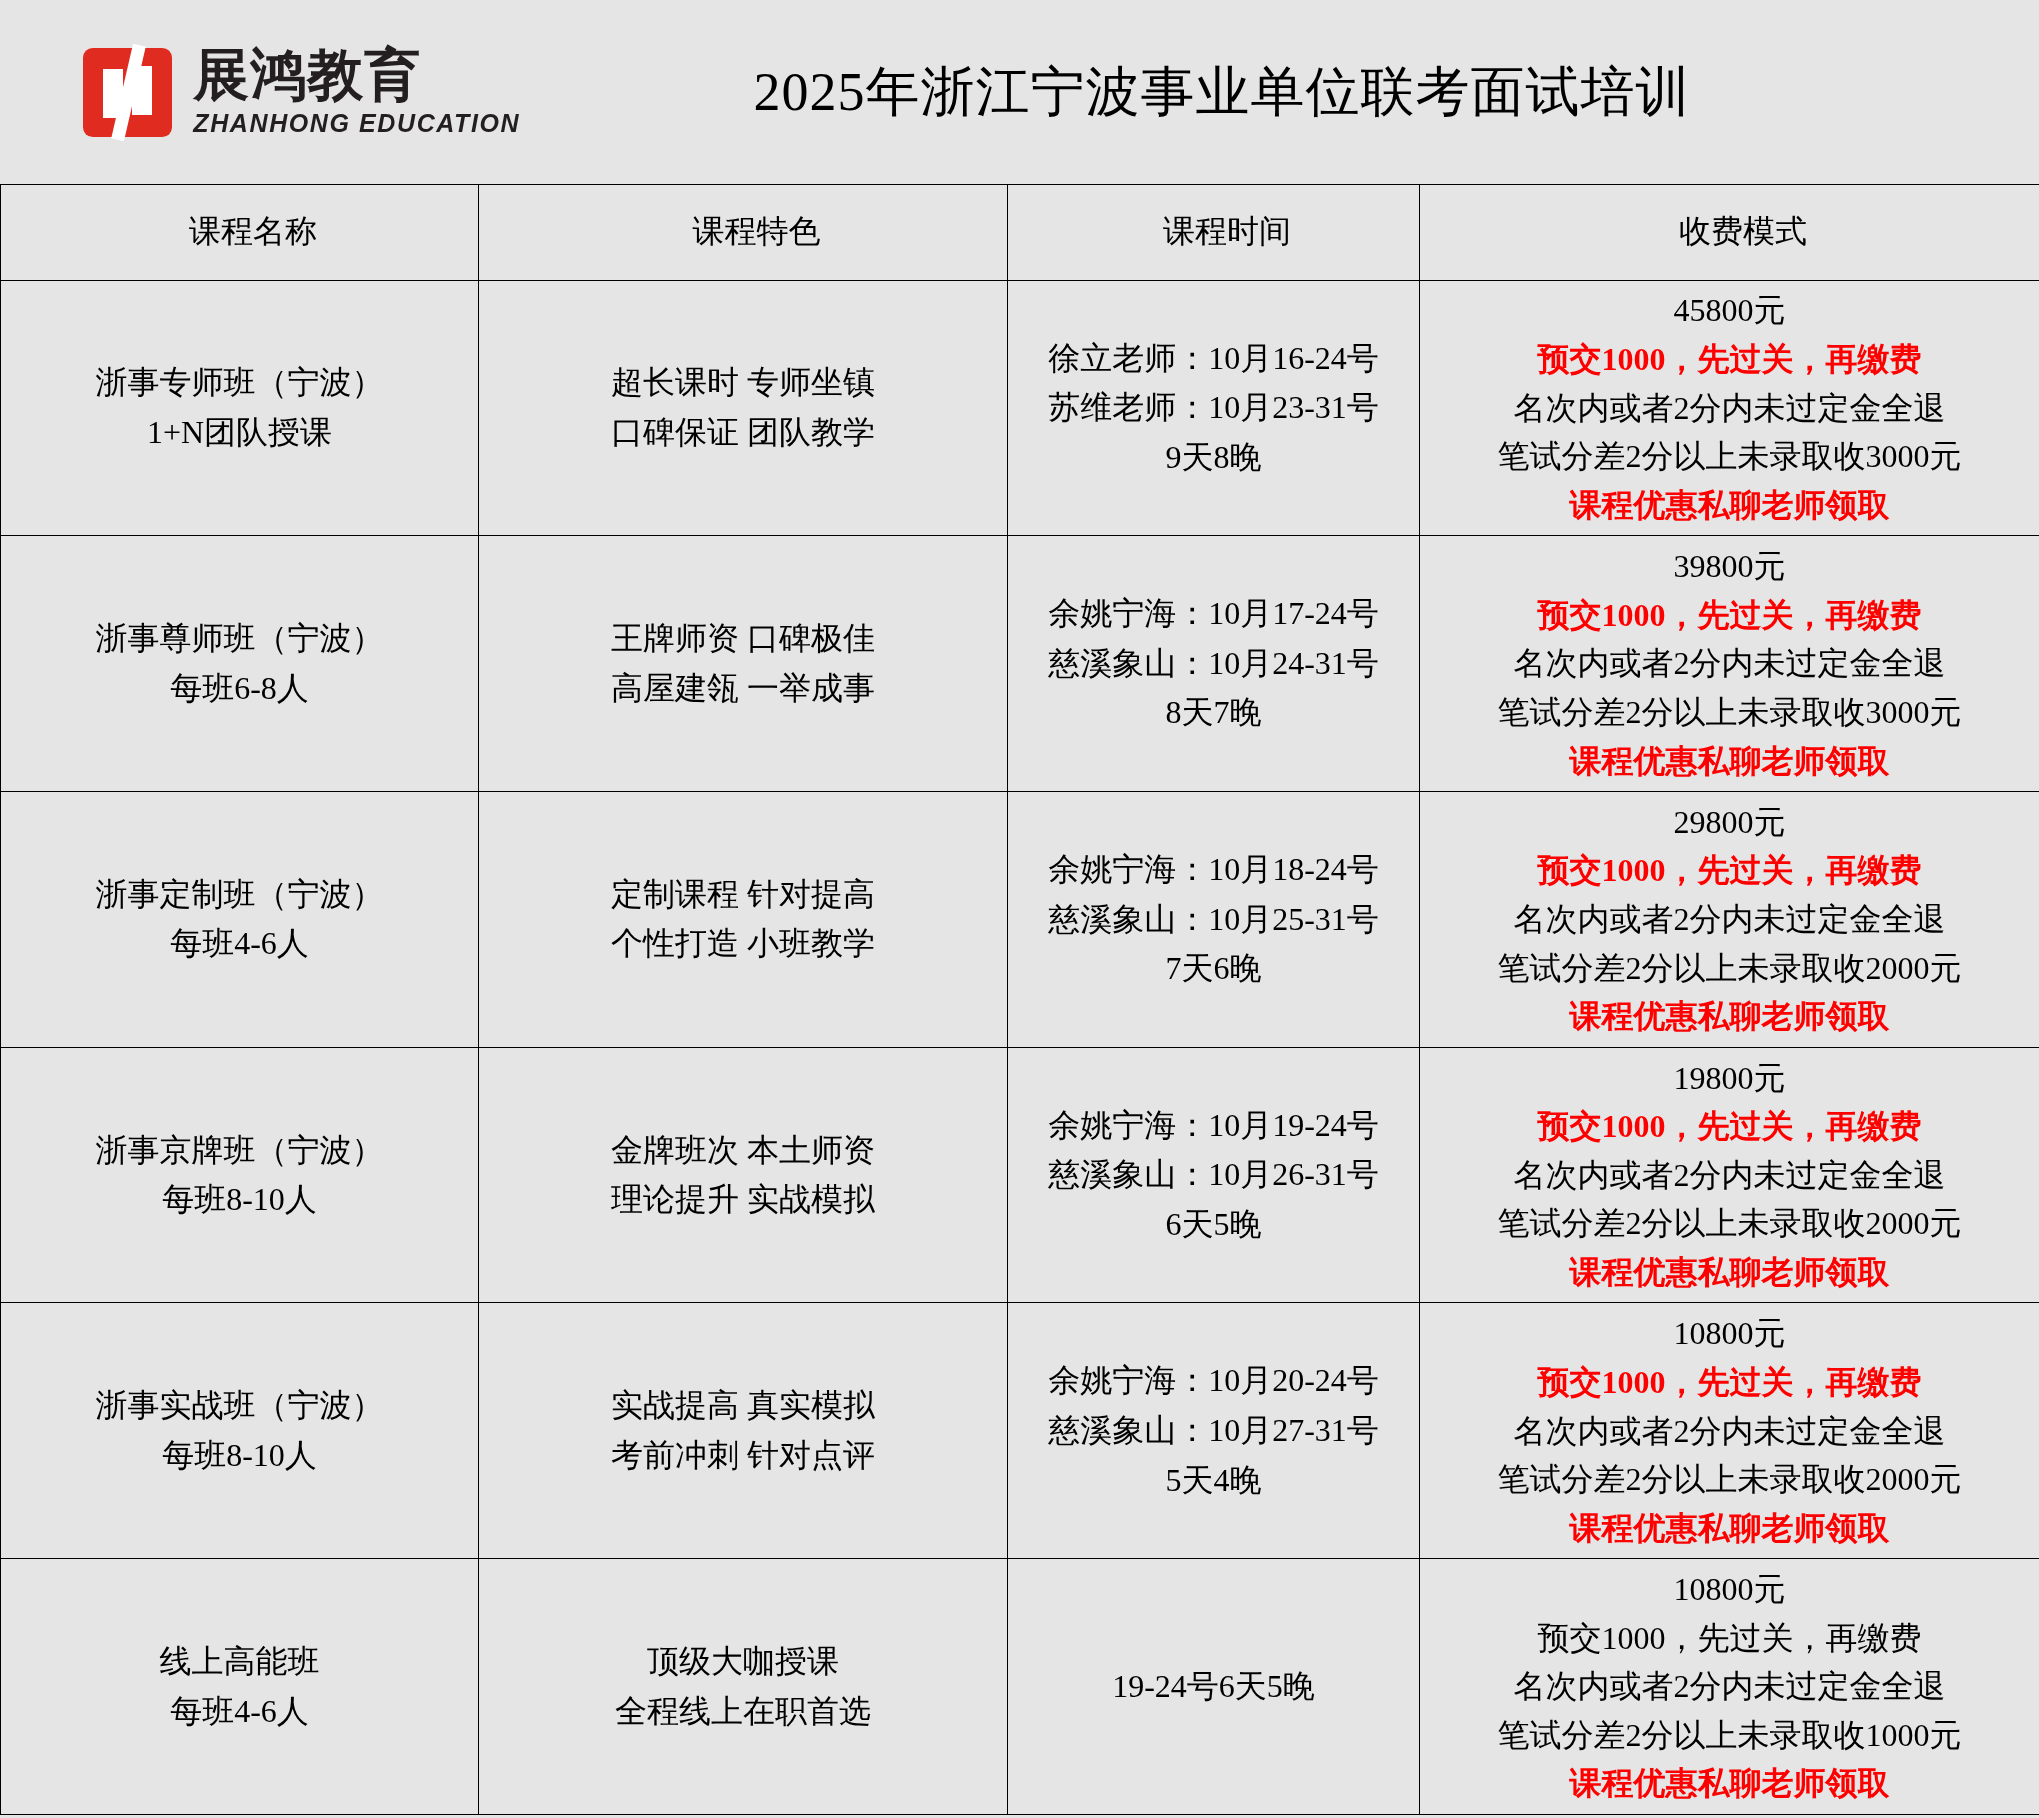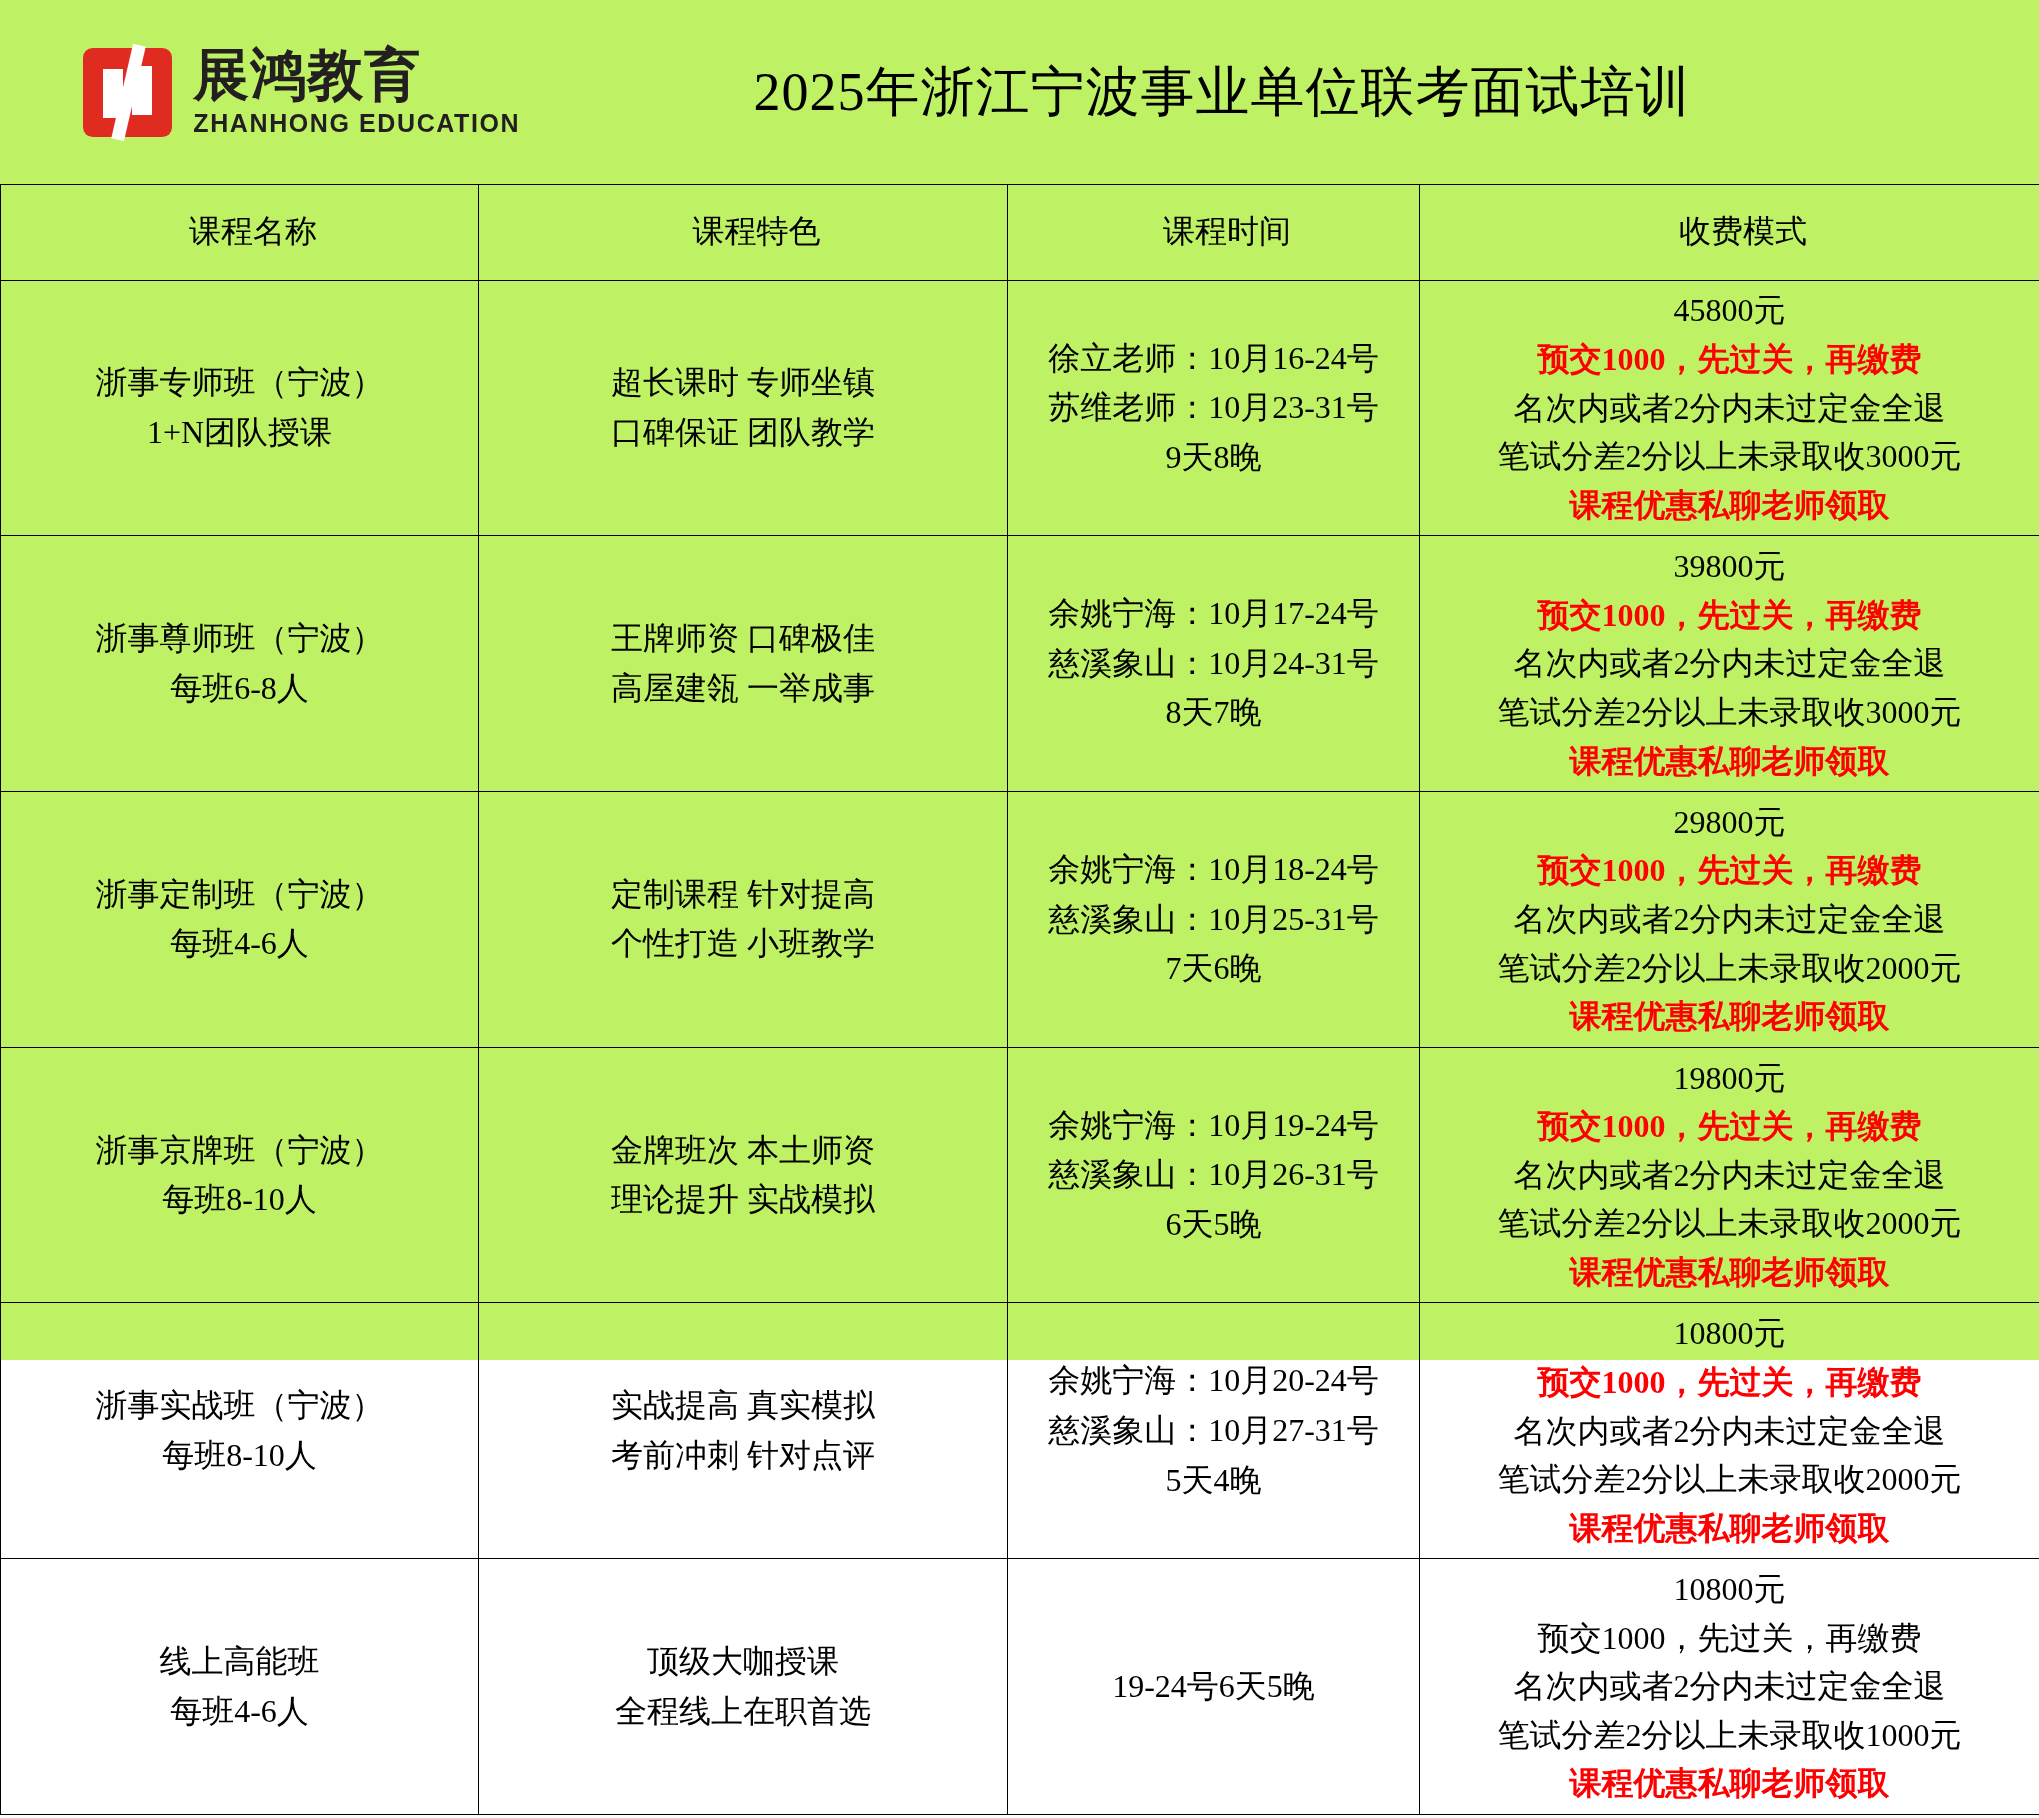--- a/index.html
+++ b/index.html
@@ -10,23 +10,23 @@
   body {
     width: 2040px;
     height: 1818px;
     font-family: "Liberation Serif", "DejaVu Serif", serif;
     color: #000000;
     overflow: hidden;
   }
   .page {
     position: relative;
     width: 2040px;
-    height: 1360px;
+    height: 1818px;
     box-sizing: border-box;
-    background: #bef264;
+    background: #e5e5e5;
   }
 
   
   .header {
     height: 184px;
     display: flex;
     align-items: center;
     padding-left: 83px;
     box-sizing: border-box;
   }
@@ -90,20 +90,21 @@
     line-height: 1.05;
     color: #231f20;
   }
   .logo-en {
     font-family: "Liberation Sans", "DejaVu Sans", sans-serif;
     font-weight: bold;
     font-size: 25px;
     letter-spacing: 1.6px;
     color: #231f20;
     margin-top: 3.9px;
+    font-style: italic;
   }
   .doc-title {
     flex: 1 1 auto;
     text-align: center;
     font-family: "Liberation Serif", "DejaVu Serif", serif;
     font-weight: normal;
     font-size: 54px;
     letter-spacing: 1px;
     padding-right: 116px;
     white-space: nowrap;

